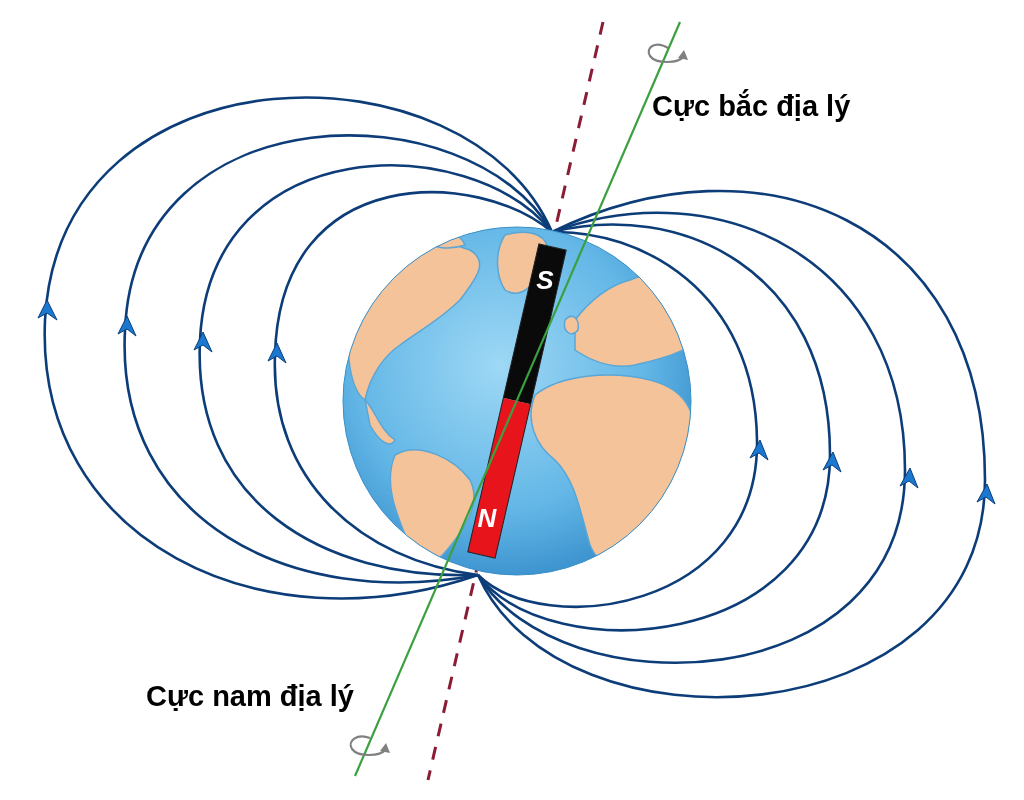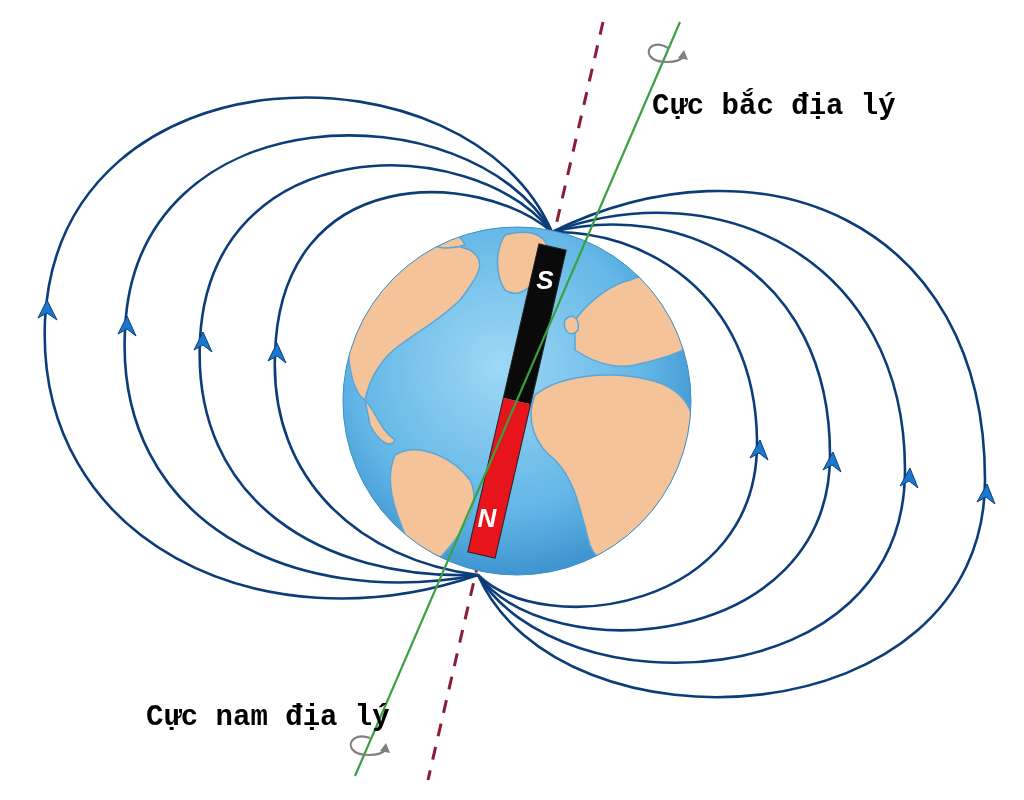--- a/index.html
+++ b/index.html
@@ -1,18 +1,18 @@
 <!DOCTYPE html>
 <html><head>
 <meta charset="utf-8">
 <style>
   html, body { margin:0; padding:0; background:#ffffff; }
   body { width:1024px; height:800px; position:relative; overflow:hidden; font-family:"Liberation Sans", sans-serif; }
   svg { position:absolute; left:0; top:0; }
-  .label { position:absolute; font-weight:bold; font-size:29px; color:#000; font-family:Liberation Mono, monospace; white-space:nowrap; }
+  .label { position:absolute; font-weight:bold; font-size:29px; color:#000; font-family:Liberation Sans, sans-serif; white-space:nowrap; }
 </style>
 </head>
 <body>
 
 <svg width="1024" height="800" viewBox="0 0 1024 800">
   <defs>
     <radialGradient id="ocean" cx="45%" cy="40%" r="60%">
       <stop offset="0%" stop-color="#9ed8f5"></stop>
       <stop offset="70%" stop-color="#62b6e6"></stop>
       <stop offset="100%" stop-color="#3f95d0"></stop>
@@ -87,13 +87,13 @@
     <path d="M668,48 C655,40 645,48 650,56 C656,64 678,64 684,56"></path>
     <polygon points="684,50 688,60 678,58" fill="#808080" stroke="none"></polygon>
   </g>
   <g fill="none" stroke="#808080" stroke-width="2.2">
     <path d="M370,738 C357,733 347,741 352,749 C358,757 380,757 386,749"></path>
     <polygon points="386,743 390,753 380,751" fill="#808080" stroke="none"></polygon>
   </g>
 </svg>
 
 <div class="label" style="left:652px; top:90px;">Cực bắc địa lý</div>
-<div class="label" style="left:146px; top:680px;margin-top:21px;">Cực nam địa lý</div>
+<div class="label" style="left:146px; top:680px;">Cực nam địa lý</div>
 
 </body></html>

